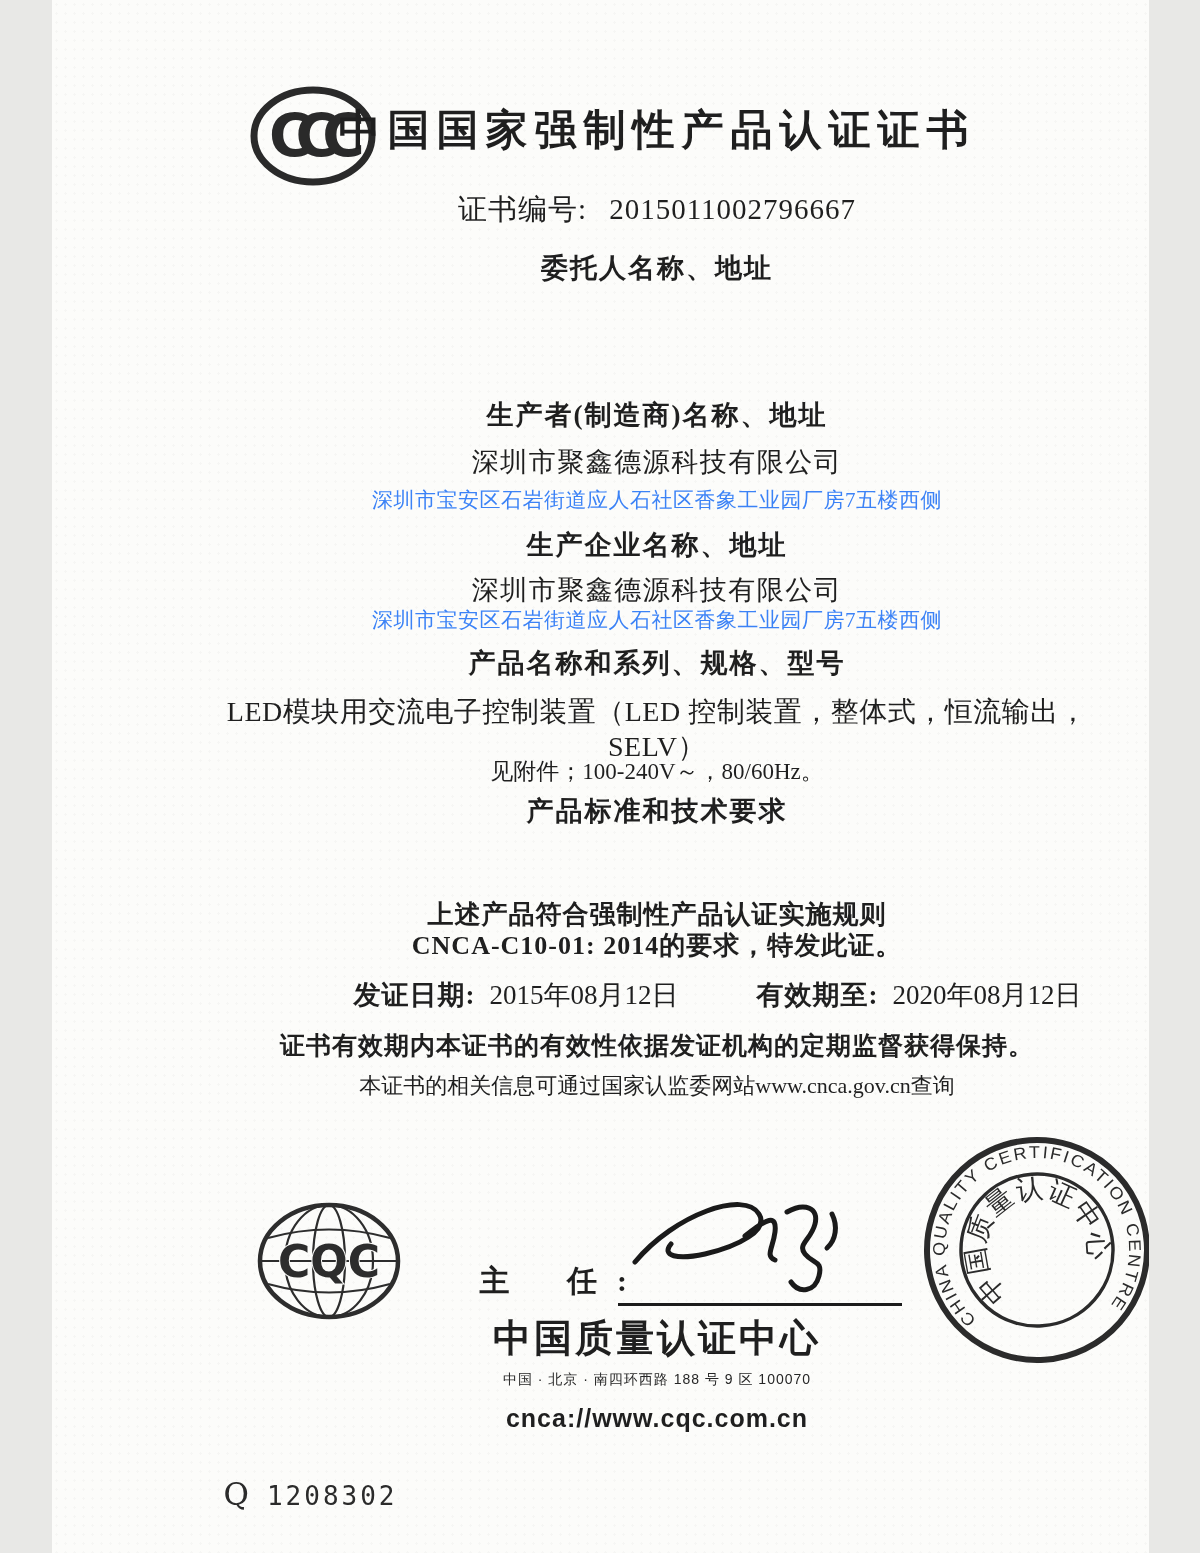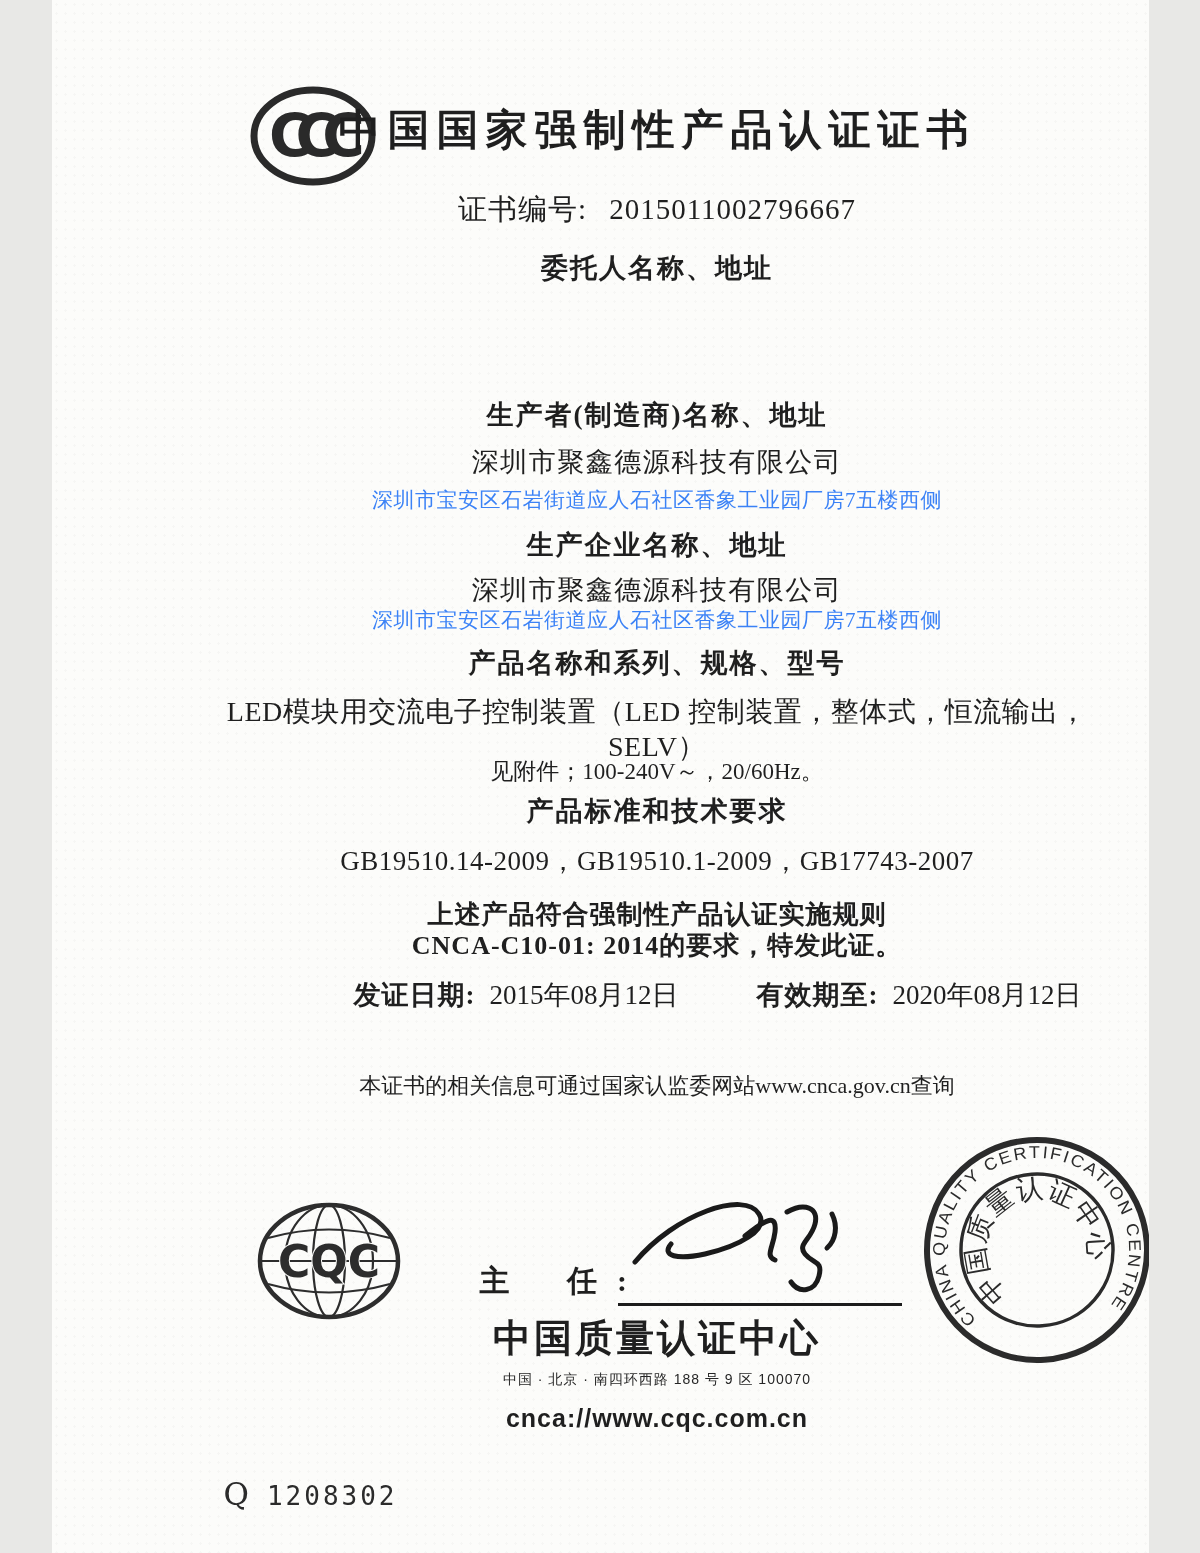--- a/index.html
+++ b/index.html
@@ -69,35 +69,35 @@
   <div class="cl name" style="top:446px;">深圳市聚鑫德源科技有限公司</div>
   <div class="cl addr" style="top:487px;">深圳市宝安区石岩街道应人石社区香象工业园厂房7五楼西侧</div>
 
   <div class="cl heading" style="top:529px;">生产企业名称、地址</div>
   <div class="cl name" style="top:574px;">深圳市聚鑫德源科技有限公司</div>
   <div class="cl addr" style="top:607px;">深圳市宝安区石岩街道应人石社区香象工业园厂房7五楼西侧</div>
 
   <div class="cl heading" style="top:647px;">产品名称和系列、规格、型号</div>
   <div class="cl product" style="top:694px;">LED模块用交流电子控制装置（LED 控制装置，整体式，恒流输出，</div>
   <div class="cl product" style="top:729px;">SELV）</div>
-  <div class="cl note" style="top:758px;">见附件；100-240V～，20/60Hz。</div>
+  <div class="cl note" style="top:758px;">见附件；100-240V～，80/60Hz。</div>
 
   <div class="cl heading" style="top:795px;">产品标准和技术要求</div>
-  <div class="cl standards" style="top:845px;">GB19510.14-2009，GB19510.1-2009，GB17743-2007</div>
 
   <div class="cl conf" style="top:899px;">上述产品符合强制性产品认证实施规则</div>
   <div class="cl conf" style="top:930px;">CNCA-C10-01: 2014的要求，特发此证。</div>
 
   <div class="daterow" style="left:302px;">
     <span class="lbl">发证日期:</span><span>2015年08月12日</span>
   </div>
   <div class="daterow" style="left:705px;">
     <span class="lbl">有效期至:</span><span>2020年08月12日</span>
   </div>
 
+  <div class="cl validity" style="top:1030px;">证书有效期内本证书的有效性依据发证机构的定期监督获得保持。</div>
   <div class="cl infonote" style="top:1072px;">本证书的相关信息可通过国家认监委网站www.cnca.gov.cn查询</div>
 
   <svg class="logo-cqc" width="150" height="122" viewBox="0 0 150 122">
     <ellipse cx="75" cy="61" rx="69" ry="56" fill="none" stroke="#2d2d2d" stroke-width="4.5"></ellipse>
     <ellipse cx="75" cy="61" rx="44" ry="56" fill="none" stroke="#2d2d2d" stroke-width="2.2"></ellipse>
     <ellipse cx="75" cy="61" rx="16" ry="56" fill="none" stroke="#2d2d2d" stroke-width="2.2"></ellipse>
     <path d="M 14 38 Q 75 21 136 38" fill="none" stroke="#2d2d2d" stroke-width="2.2"></path>
     <path d="M 6 61 L 144 61" fill="none" stroke="#2d2d2d" stroke-width="2.2"></path>
     <path d="M 14 84 Q 75 101 136 84" fill="none" stroke="#2d2d2d" stroke-width="2.2"></path>
     <text x="75" y="77" text-anchor="middle" font-family="DejaVu Sans, sans-serif" font-weight="bold" font-size="44" fill="#2d2d2d" stroke="#fcfcfa" stroke-width="2" paint-order="stroke">CQC</text>

